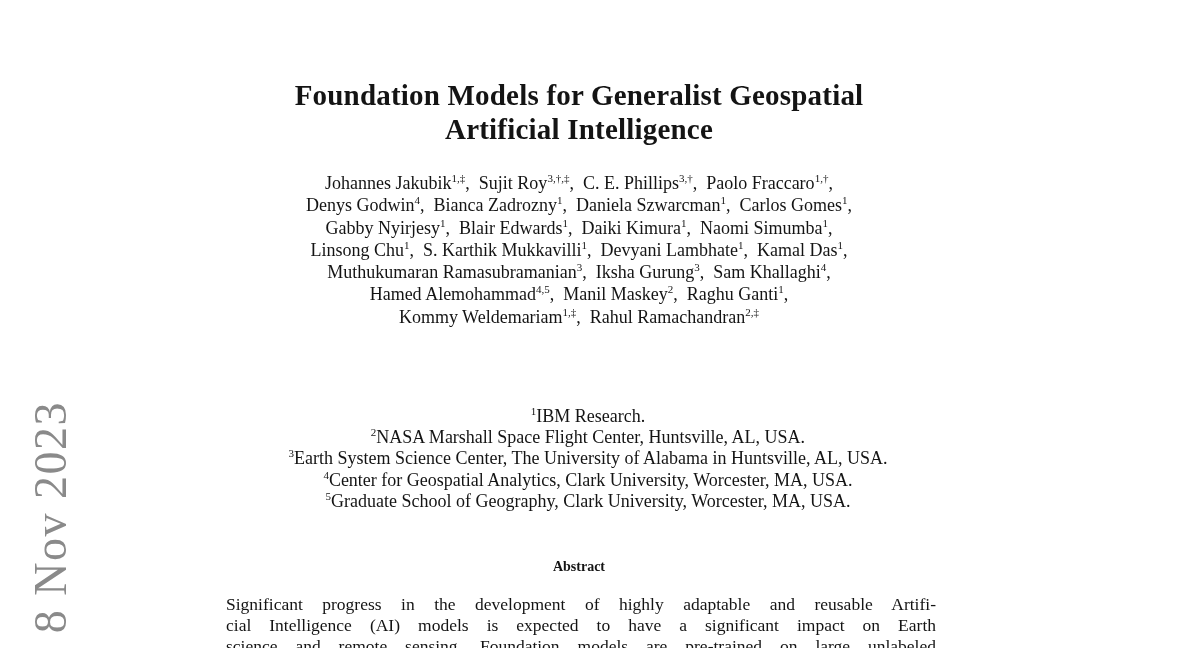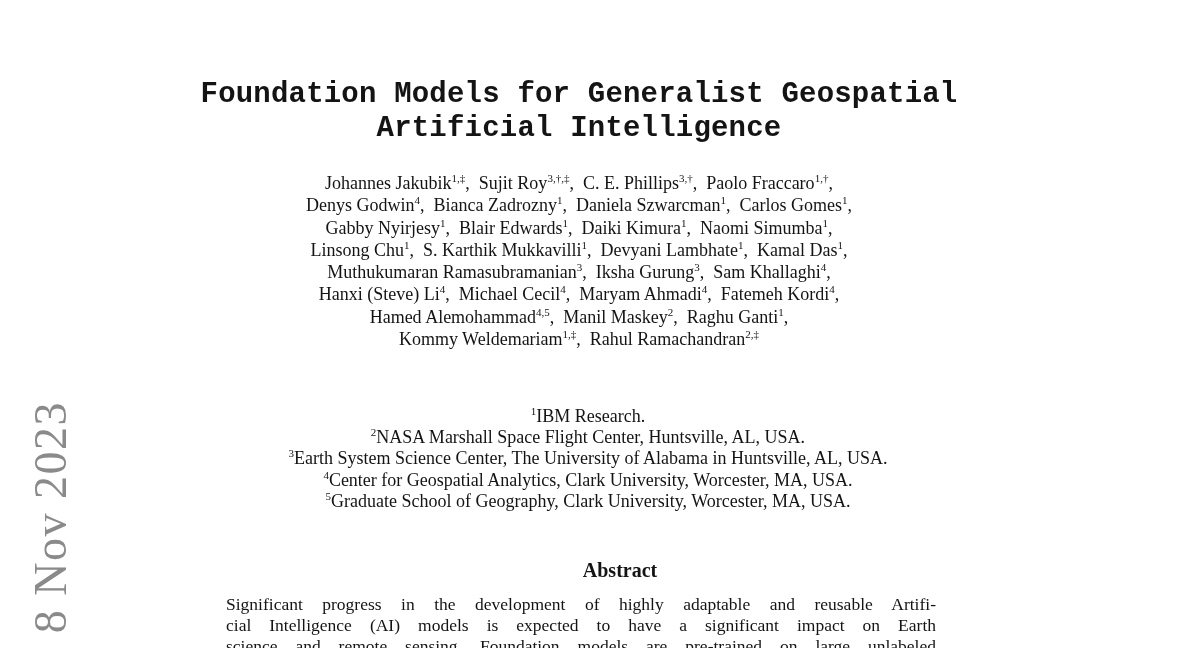--- a/index.html
+++ b/index.html
@@ -38,44 +38,42 @@
     width: 1158px;
     text-align: center;
   }
   .title {
     top: 78px;
     font-size: 29px;
     font-weight: bold;
     line-height: 34px;
     letter-spacing: 0.2px;
     margin: 0;
-    font-family: Liberation Mono, monospace;
   }
   .authors {
     top: 172px;
     font-size: 18px;
     line-height: 22.3px;
   }
   .author-line { white-space: nowrap; }
   sup {
     font-size: 11px;
     line-height: 0;
     vertical-align: super;
   }
   .affils {
     top: 406px;
     font-size: 18px;
     line-height: 21.2px;
   }
   .affil-line { white-space: nowrap; margin-left: 18px; }
   .abstract-head {
     top: 559px;
-    font-size: 20px;
+    font-size: 14px;
     font-weight: bold;
-    margin-left: 41px;
   }
   .abstract-body {
     position: absolute;
     left: 226px;
     top: 594px;
     width: 710px;
     font-size: 17.5px;
     line-height: 21px;
   }
   .abs-line {
@@ -94,21 +92,20 @@
     <span>Foundation Models for Generalist Geospatial</span><br>
     <span>Artificial Intelligence</span>
   </h1>
 
   <div class="centered authors" id="authors">
       <div class="author-line"><span>Johannes Jakubik</span><sup>1,‡</sup>,&nbsp; <span>Sujit Roy</span><sup>3,†,‡</sup>,&nbsp; <span>C. E. Phillips</span><sup>3,†</sup>,&nbsp; <span>Paolo Fraccaro</span><sup>1,†</sup>,</div>
       <div class="author-line"><span>Denys Godwin</span><sup>4</sup>,&nbsp; <span>Bianca Zadrozny</span><sup>1</sup>,&nbsp; <span>Daniela Szwarcman</span><sup>1</sup>,&nbsp; <span>Carlos Gomes</span><sup>1</sup>,</div>
       <div class="author-line"><span>Gabby Nyirjesy</span><sup>1</sup>,&nbsp; <span>Blair Edwards</span><sup>1</sup>,&nbsp; <span>Daiki Kimura</span><sup>1</sup>,&nbsp; <span>Naomi Simumba</span><sup>1</sup>,</div>
       <div class="author-line"><span>Linsong Chu</span><sup>1</sup>,&nbsp; <span>S. Karthik Mukkavilli</span><sup>1</sup>,&nbsp; <span>Devyani Lambhate</span><sup>1</sup>,&nbsp; <span>Kamal Das</span><sup>1</sup>,</div>
       <div class="author-line"><span>Muthukumaran Ramasubramanian</span><sup>3</sup>,&nbsp; <span>Iksha Gurung</span><sup>3</sup>,&nbsp; <span>Sam Khallaghi</span><sup>4</sup>,</div>
-      <div class="author-line"><span>Hanxi (Steve) Li</span><sup>4</sup>,&nbsp; <span>Michael Cecil</span><sup>4</sup>,&nbsp; <span>Maryam Ahmadi</span><sup>4</sup>,&nbsp; <span>Fatemeh Kordi</span><sup>4</sup>,</div>
       <div class="author-line"><span>Hamed Alemohammad</span><sup>4,5</sup>,&nbsp; <span>Manil Maskey</span><sup>2</sup>,&nbsp; <span>Raghu Ganti</span><sup>1</sup>,</div>
       <div class="author-line"><span>Kommy Weldemariam</span><sup>1,‡</sup>,&nbsp; <span>Rahul Ramachandran</span><sup>2,‡</sup></div>
     </div>
 
   <div class="centered affils" id="affils">
       <div class="affil-line"><sup>1</sup>IBM Research.</div>
       <div class="affil-line"><sup>2</sup>NASA Marshall Space Flight Center, Huntsville, AL, USA.</div>
       <div class="affil-line"><sup>3</sup>Earth System Science Center, The University of Alabama in Huntsville, AL, USA.</div>
       <div class="affil-line"><sup>4</sup>Center for Geospatial Analytics, Clark University, Worcester, MA, USA.</div>
       <div class="affil-line"><sup>5</sup>Graduate School of Geography, Clark University, Worcester, MA, USA.</div>

